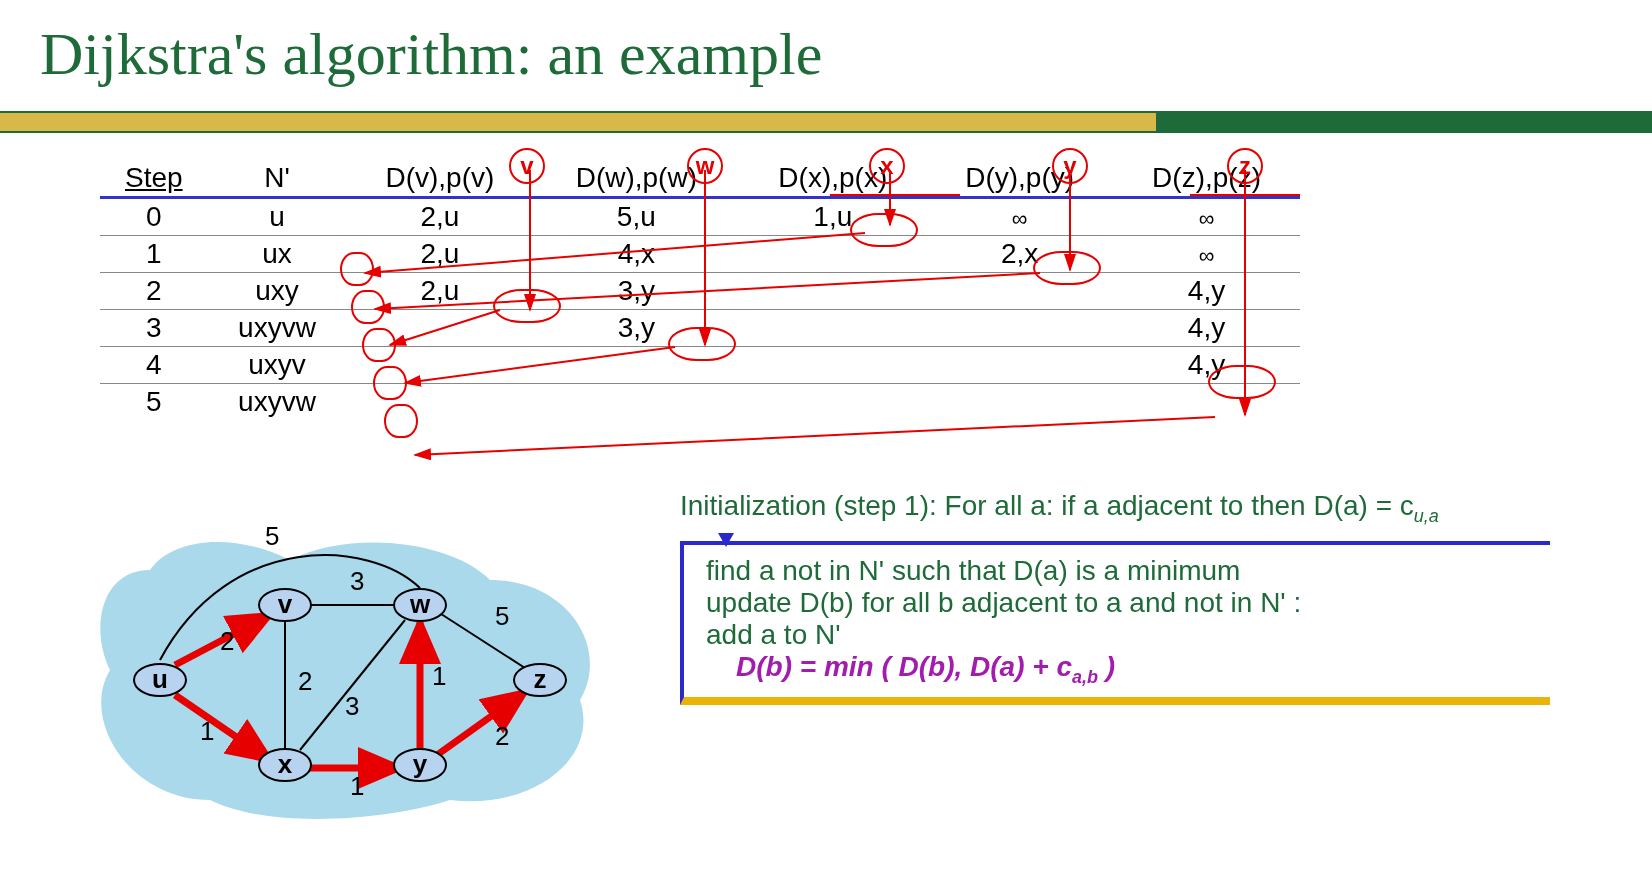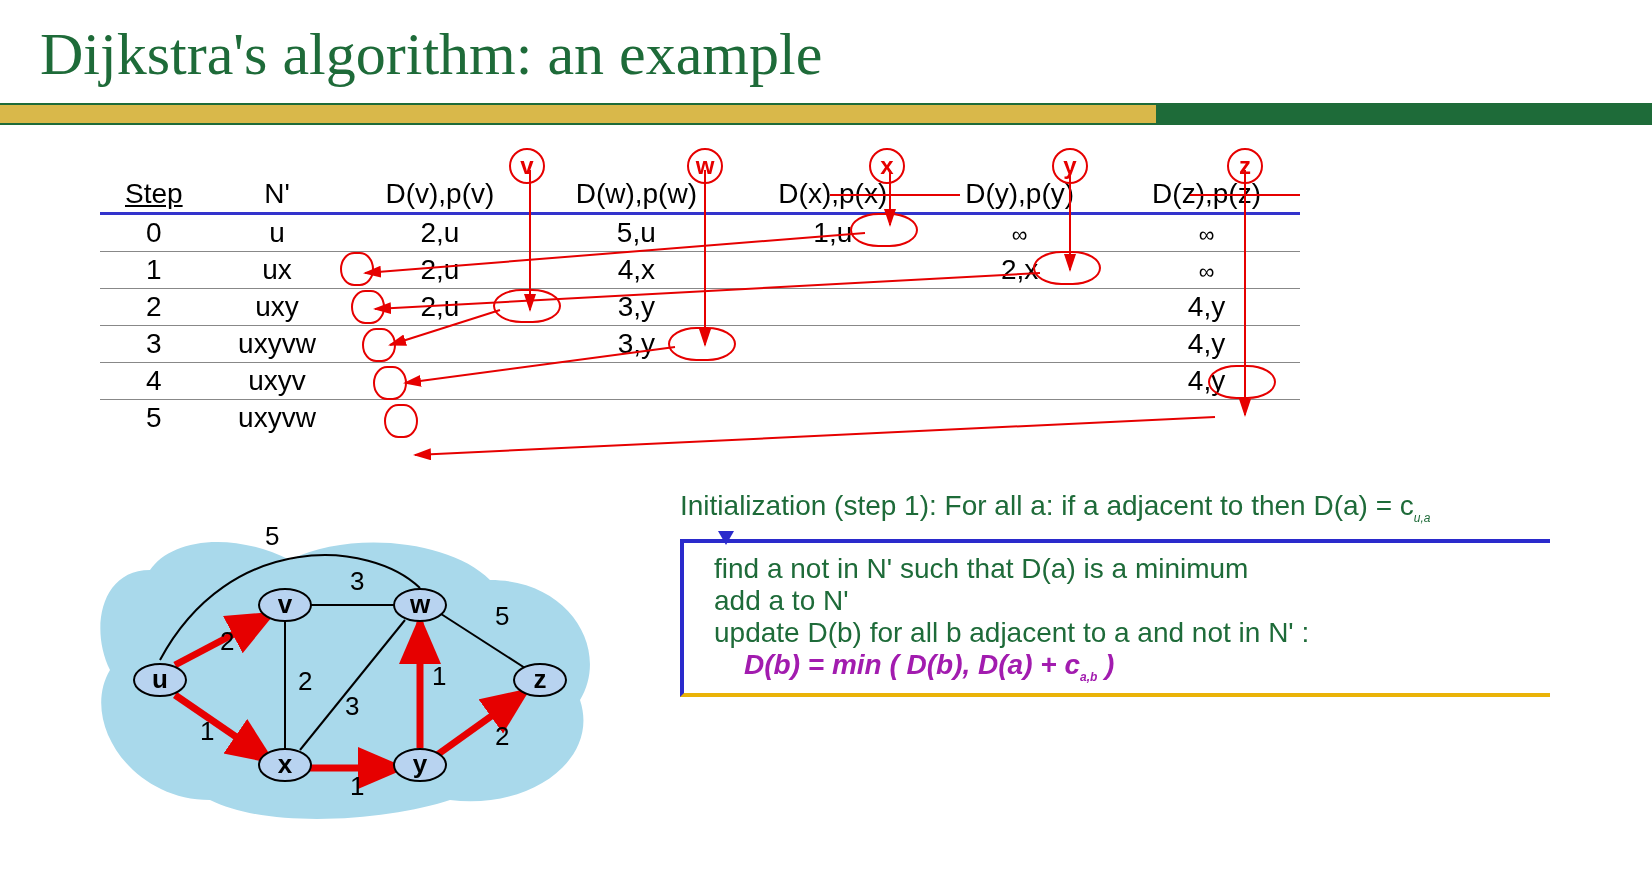--- a/index.html
+++ b/index.html
@@ -9,42 +9,42 @@
     background: #fff;
     width: 1652px;
     height: 878px;
     position: relative;
     overflow: hidden;
   }
   .title {
     color: #1e6b39;
     font-size: 60px;
     font-weight: 400;
-    padding: 20px 40px 14px 40px;
+    padding: 20px 40px 22px 40px;
     font-family: "Georgia", serif;
   }
   .divider {
     height: 18px;
     background: linear-gradient(to right, #d9b84a 0%, #d9b84a 70%, #1e6b39 70%, #1e6b39 100%);
     border-top: 2px solid #1e6b39;
     border-bottom: 2px solid #1e6b39;
     position: relative;
   }
   .divider::after{
     content:"";
     position:absolute;
     top:0; right:0; height:100%;
     width:30%;
     background:#1e6b39;
   }
 
   
   .table-wrap {
     position: absolute;
-    top: 176px;
+    top: 160px;
     left: 100px;
     width: 1200px;
   }
   table.dij {
     border-collapse: collapse;
     width: 100%;
     font-size: 28px;
   }
   table.dij th, table.dij td {
     text-align: center;
@@ -90,41 +90,41 @@
     position: absolute;
     top: 490px;
     left: 680px;
     width: 870px;
     font-size: 28px;
     color: #1e6b39;
   }
   .algo .loopbox {
     border-left: 4px solid #2a2acc;
     border-top: 4px solid #2a2acc;
-    border-bottom: 4px solid #eab308;
-    padding: 10px 10px 10px 30px;
+    border-bottom: 8px solid #eab308;
+    padding: 10px 10px 10px 22px;
     margin-top: 14px;
     position: relative;
   }
   .algo .loopbox::before{
     content:"";
     position:absolute;
     top:-4px; left:0; width:40px; height:4px;
     background:#2a2acc;
   }
   .algo .loopbox .arrowhead{
     position:absolute;
     left:34px; top:-12px;
     width:0;height:0;
     border-left:8px solid transparent;
     border-right:8px solid transparent;
     border-top:14px solid #2a2acc;
   }
   .algo .minline { color:#a21caf; font-weight:bold; font-style:italic; margin-left:30px;}
-  .sub { font-size: 12px; vertical-align: sub; font-style: italic;}
+  .sub { font-size: 18px; vertical-align: sub; font-style: italic;}
 
   
   .graph {
     position:absolute;
     top: 510px;
     left: 90px;
     width: 520px;
     height: 320px;
   }
   .graph svg { width:100%; height:100%; }
@@ -267,22 +267,22 @@
     <div class="val-circle" style="left: 384px; top: 404px; width: 30px; height: 30px;"></div>
   </div>
 
 <div class="algo">
   <div>
     <span>Initialization (step 1): For all a: if a adjacent to then D(a) = c</span><span class="sub">u,a</span>
   </div>
   <div class="loopbox">
     <div class="arrowhead"></div>
     <div><span>find a not in N' such that D(a) is a minimum</span></div>
+    <div><span>update D(b) for all b adjacent to a and not in N' :</span></div>
     <div><span>add a to N'</span></div>
-    <div><span>update D(b) for all b adjacent to a and not in N' :</span></div>
     <div class="minline">
       <span>D(b) = min ( D(b), D(a) + c</span><span class="sub">a,b</span><span> )</span>
     </div>
   </div>
 </div>
 
 <div class="graph">
   <svg viewBox="0 0 520 320">
     <defs>
       <marker id="ah" markerWidth="8" markerHeight="8" refX="6" refY="3" orient="auto">

